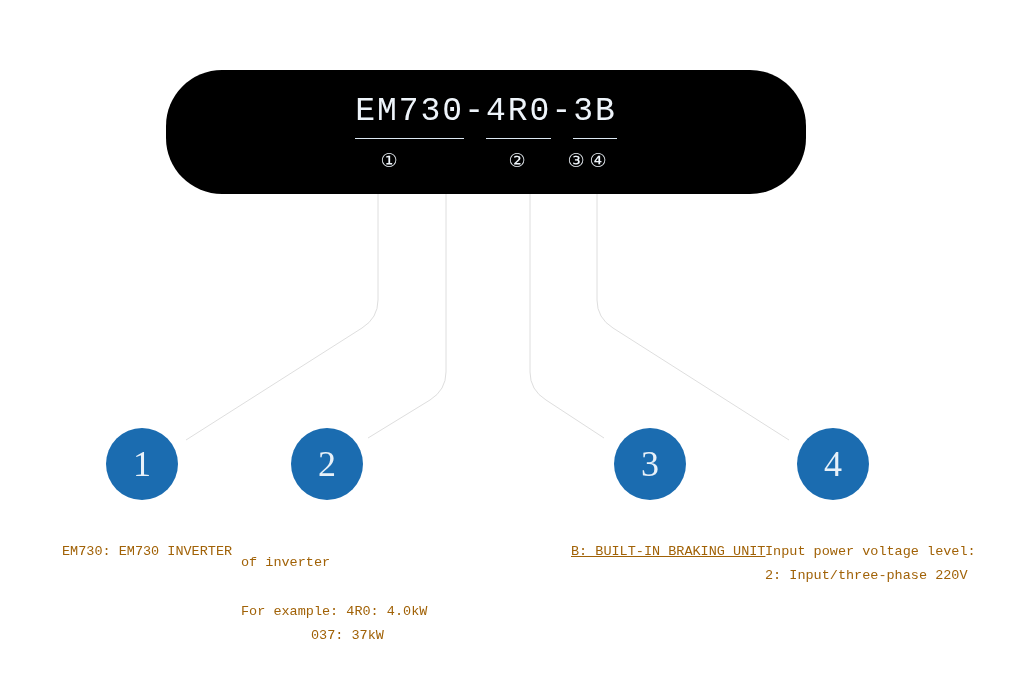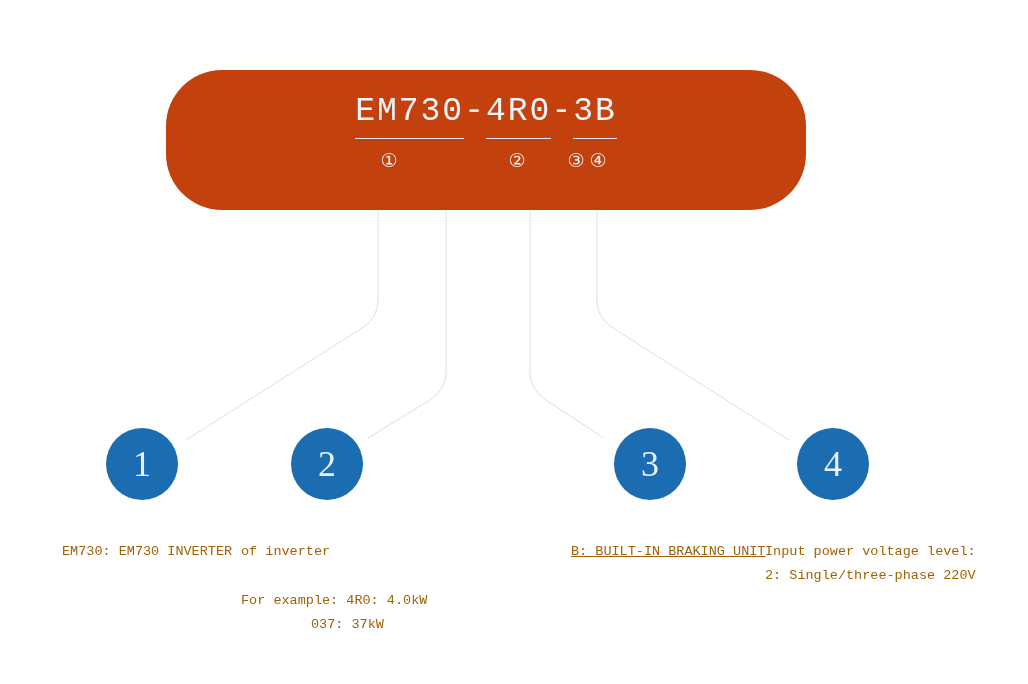--- a/index.html
+++ b/index.html
@@ -27,22 +27,22 @@
     height: 684px;
     pointer-events: none;
   }
 
   
   #banner {
     position: absolute;
     left: 166px;
     top: 70px;
     width: 640px;
-    height: 140px;
-    background: #c2410c;
+    height: 124px;
+    background: #000000;
     border-radius: 56px;
   }
   #model-line {
     position: absolute;
     left: 0;
     top: 22px;
     width: 640px;
     text-align: center;
     color: #eef4fa;
     font-size: 33px;
@@ -131,18 +131,18 @@
 
   <div id="nodes-layer">
       <div class="node" style="left: 106px; top: 428px; background: rgb(27, 108, 176);">1</div>
       <div class="node" style="left: 291px; top: 428px; background: rgb(27, 108, 176);">2</div>
       <div class="node" style="left: 614px; top: 428px; background: rgb(27, 108, 176);">3</div>
       <div class="node" style="left: 797px; top: 428px; background: rgb(27, 108, 176);">4</div>
     </div>
 
   <div id="captions-layer">
       <div class="caption" style="left: 62px; top: 540px;"><span style="display: block;">EM730: EM730 INVERTER</span></div>
-      <div class="caption" style="left: 241px; top: 540px;"><span style="display: block;">of inverter</span><span style="display: block; margin-top: 25px;">For example: 4R0: 4.0kW</span><span class="indent">037: 37kW</span></div>
+      <div class="caption" style="left: 241px; top: 540px;"><span style="display: block; margin-top: 11px;">of inverter</span><span style="display: block; margin-top: 25px;">For example: 4R0: 4.0kW</span><span class="indent">037: 37kW</span></div>
       <div class="caption" style="left: 571px; top: 540px;"><span style="display: block; text-decoration: underline;">B: BUILT-IN BRAKING UNIT</span></div>
-      <div class="caption" style="left: 765px; top: 540px;"><span style="display: block;">Input power voltage level:</span><span style="display: block;">2: Single/three-phase 220V</span></div>
+      <div class="caption" style="left: 765px; top: 540px;"><span style="display: block;">Input power voltage level:</span><span style="display: block;">2: Input/three-phase 220V</span></div>
     </div>
 
 </div>
 
 </body></html>

